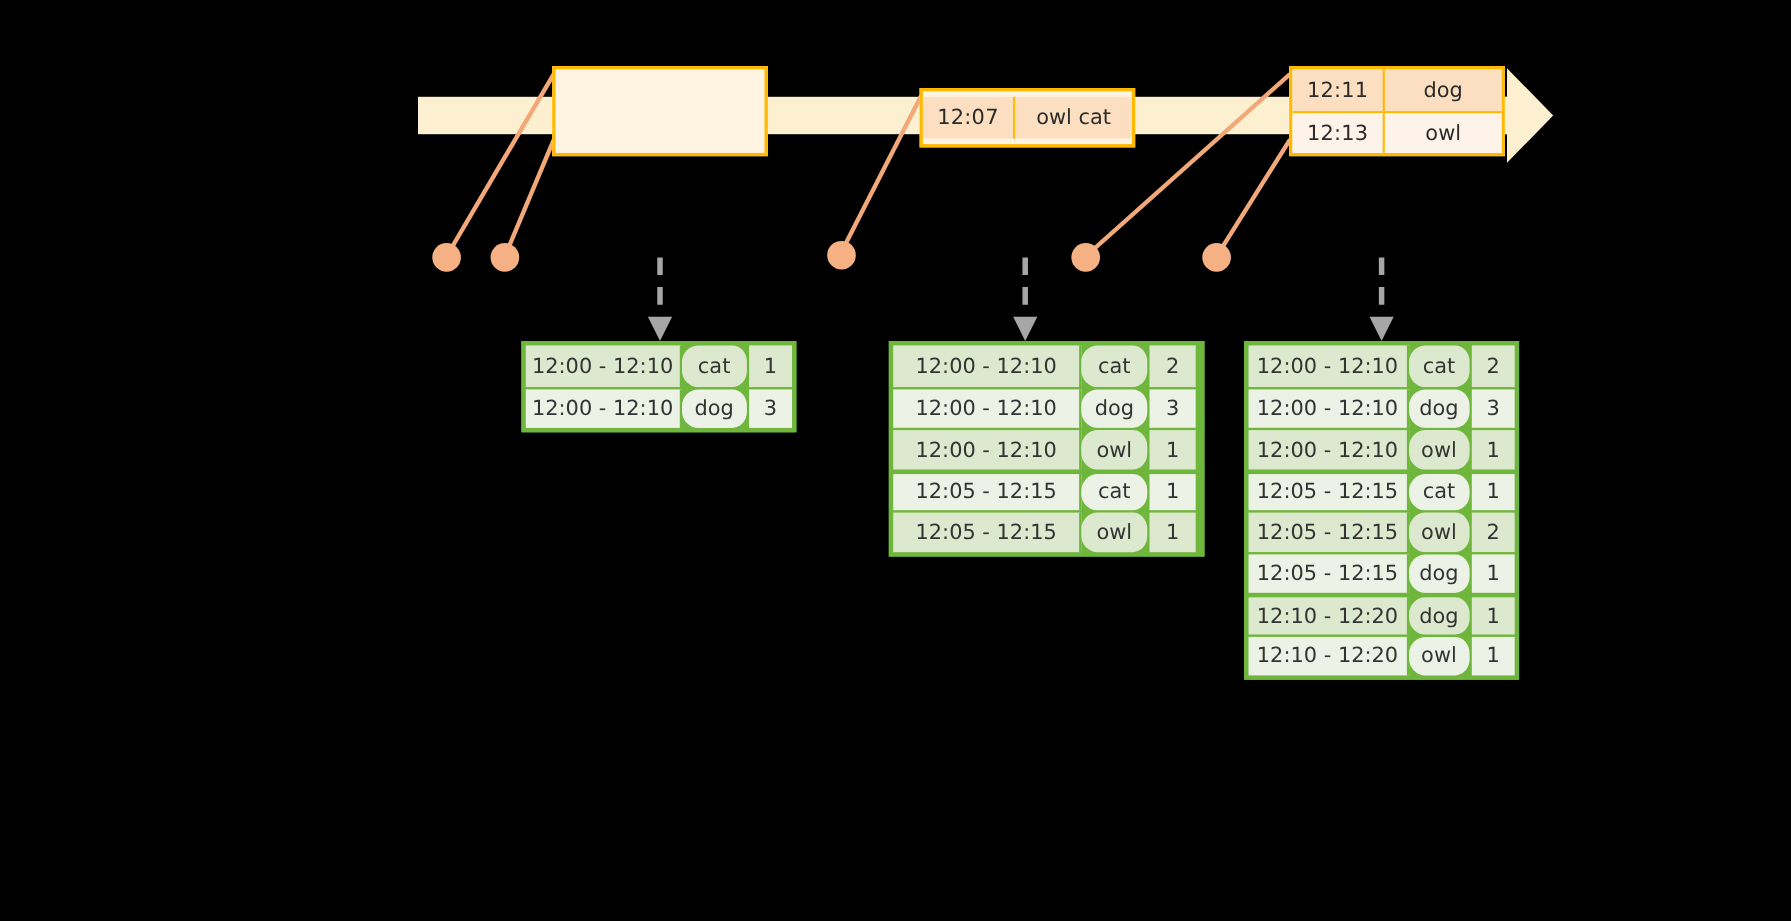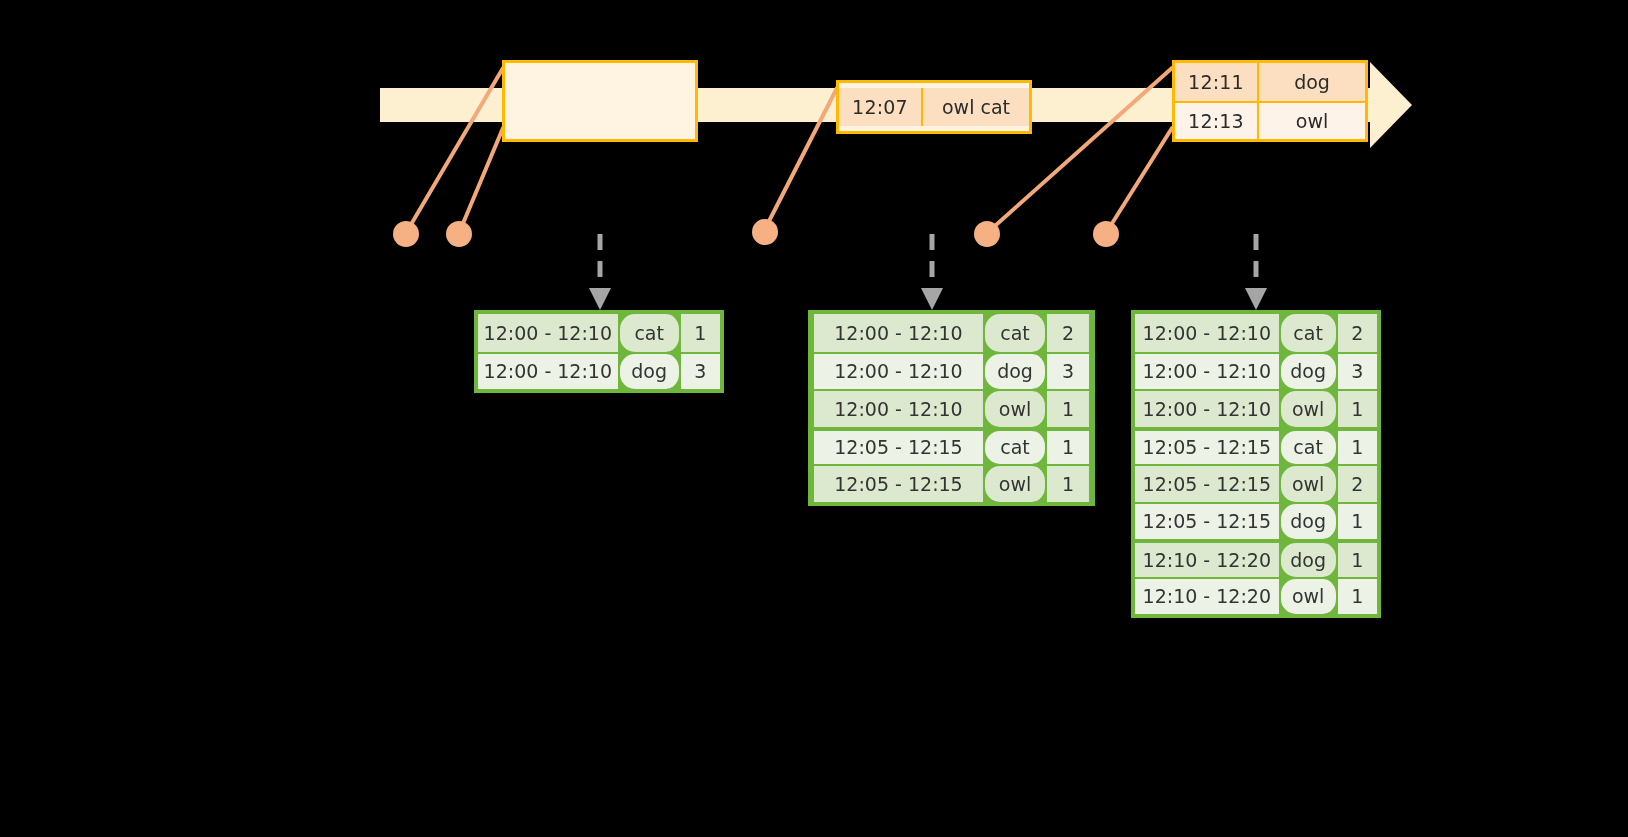--- a/index.html
+++ b/index.html
@@ -87,21 +87,20 @@
     box-sizing: border-box;
     background: #6FB63C;
     display: flex;
     flex-direction: column;
   }
   .res-row {
     display: flex;
     flex-direction: row;
     height: 37.5px;
     box-sizing: border-box;
-    justify-content: center;
   }
   .res-row + .res-row { border-top: 2px solid #6FB63C; }
   .res-row.grp { border-top-width: 4px; }
 
   .res-cell {
     box-sizing: border-box;
     display: flex;
     align-items: center;
     justify-content: center;
     font-size: 19px;

